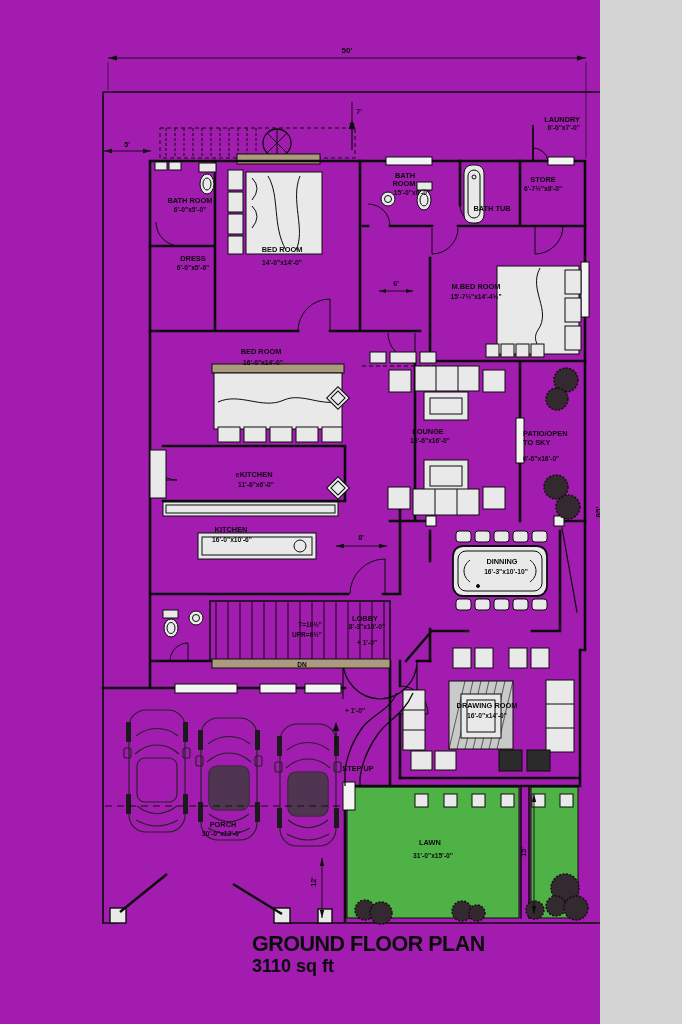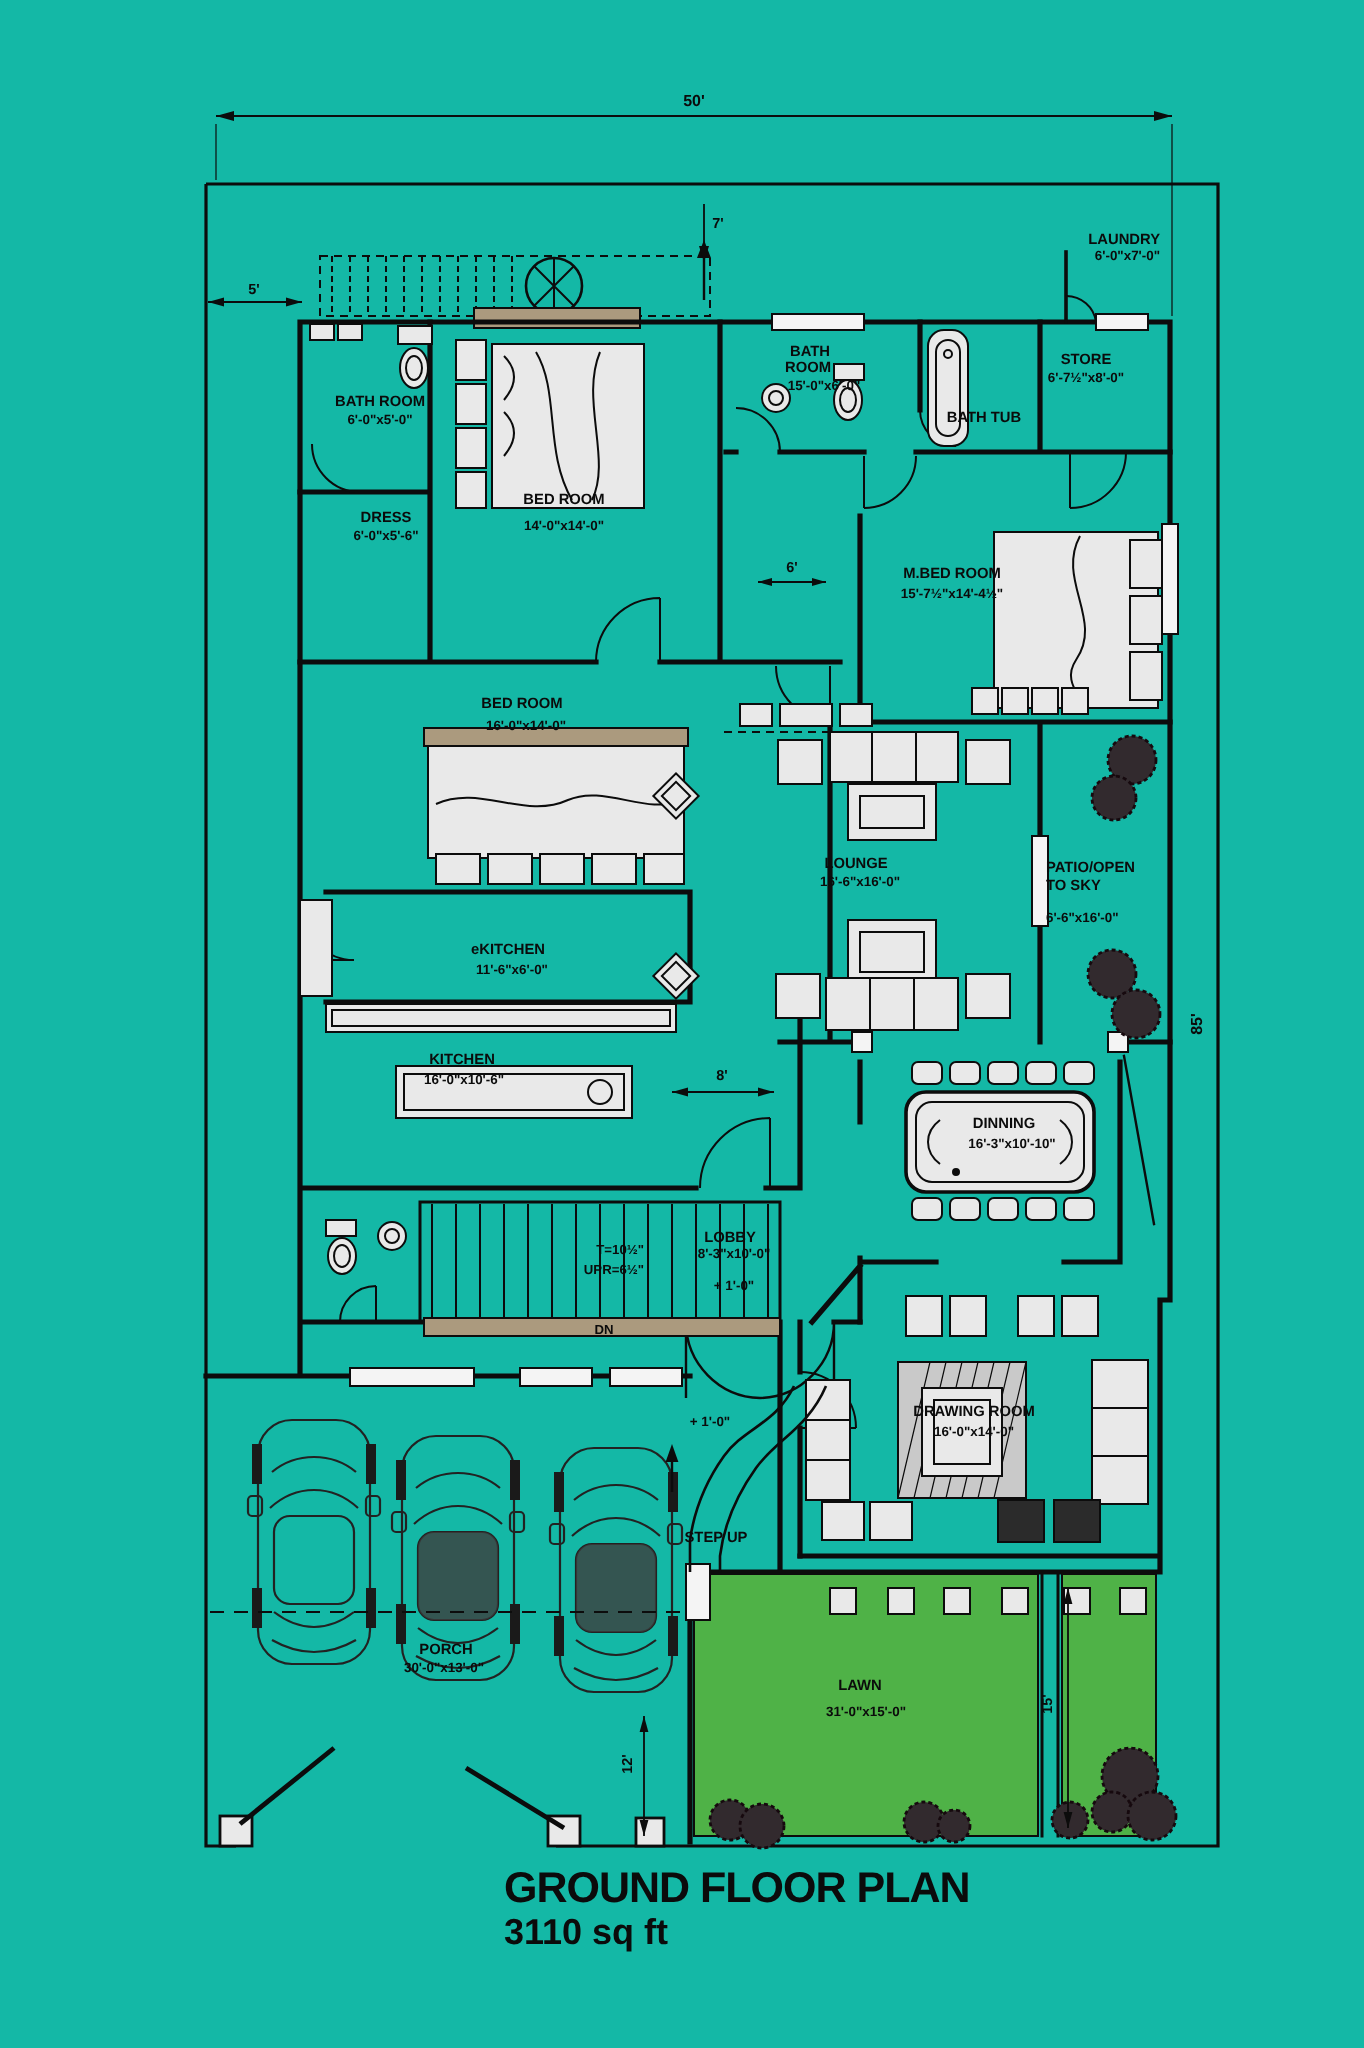--- a/index.html
+++ b/index.html
@@ -1,16 +1,16 @@
 <!DOCTYPE html>
 <html><head>
 <meta charset="utf-8">
 <style>
   html,body{margin:0;padding:0;background:#d4d4d4;}
-  .stage{position:relative;width:682px;height:1024px;background:#14b8a6;overflow:hidden;
+  .stage{position:relative;width:600px;height:1024px;background:#a21caf;overflow:hidden;
          font-family:"Liberation Sans",sans-serif;}
   svg text{font-family:"Liberation Sans",sans-serif;font-weight:bold;fill:#0b0b0b;}
   .rname{font-size:7.4px;}
   .rsize{font-size:6.7px;}
   .dim{font-size:8px;}
   .dimsm{font-size:7.2px;}
   .note{font-size:6.6px;}
   .title1{font-size:21.5px;letter-spacing:-0.5px;}
   .title2{font-size:18px;}
 </style>

